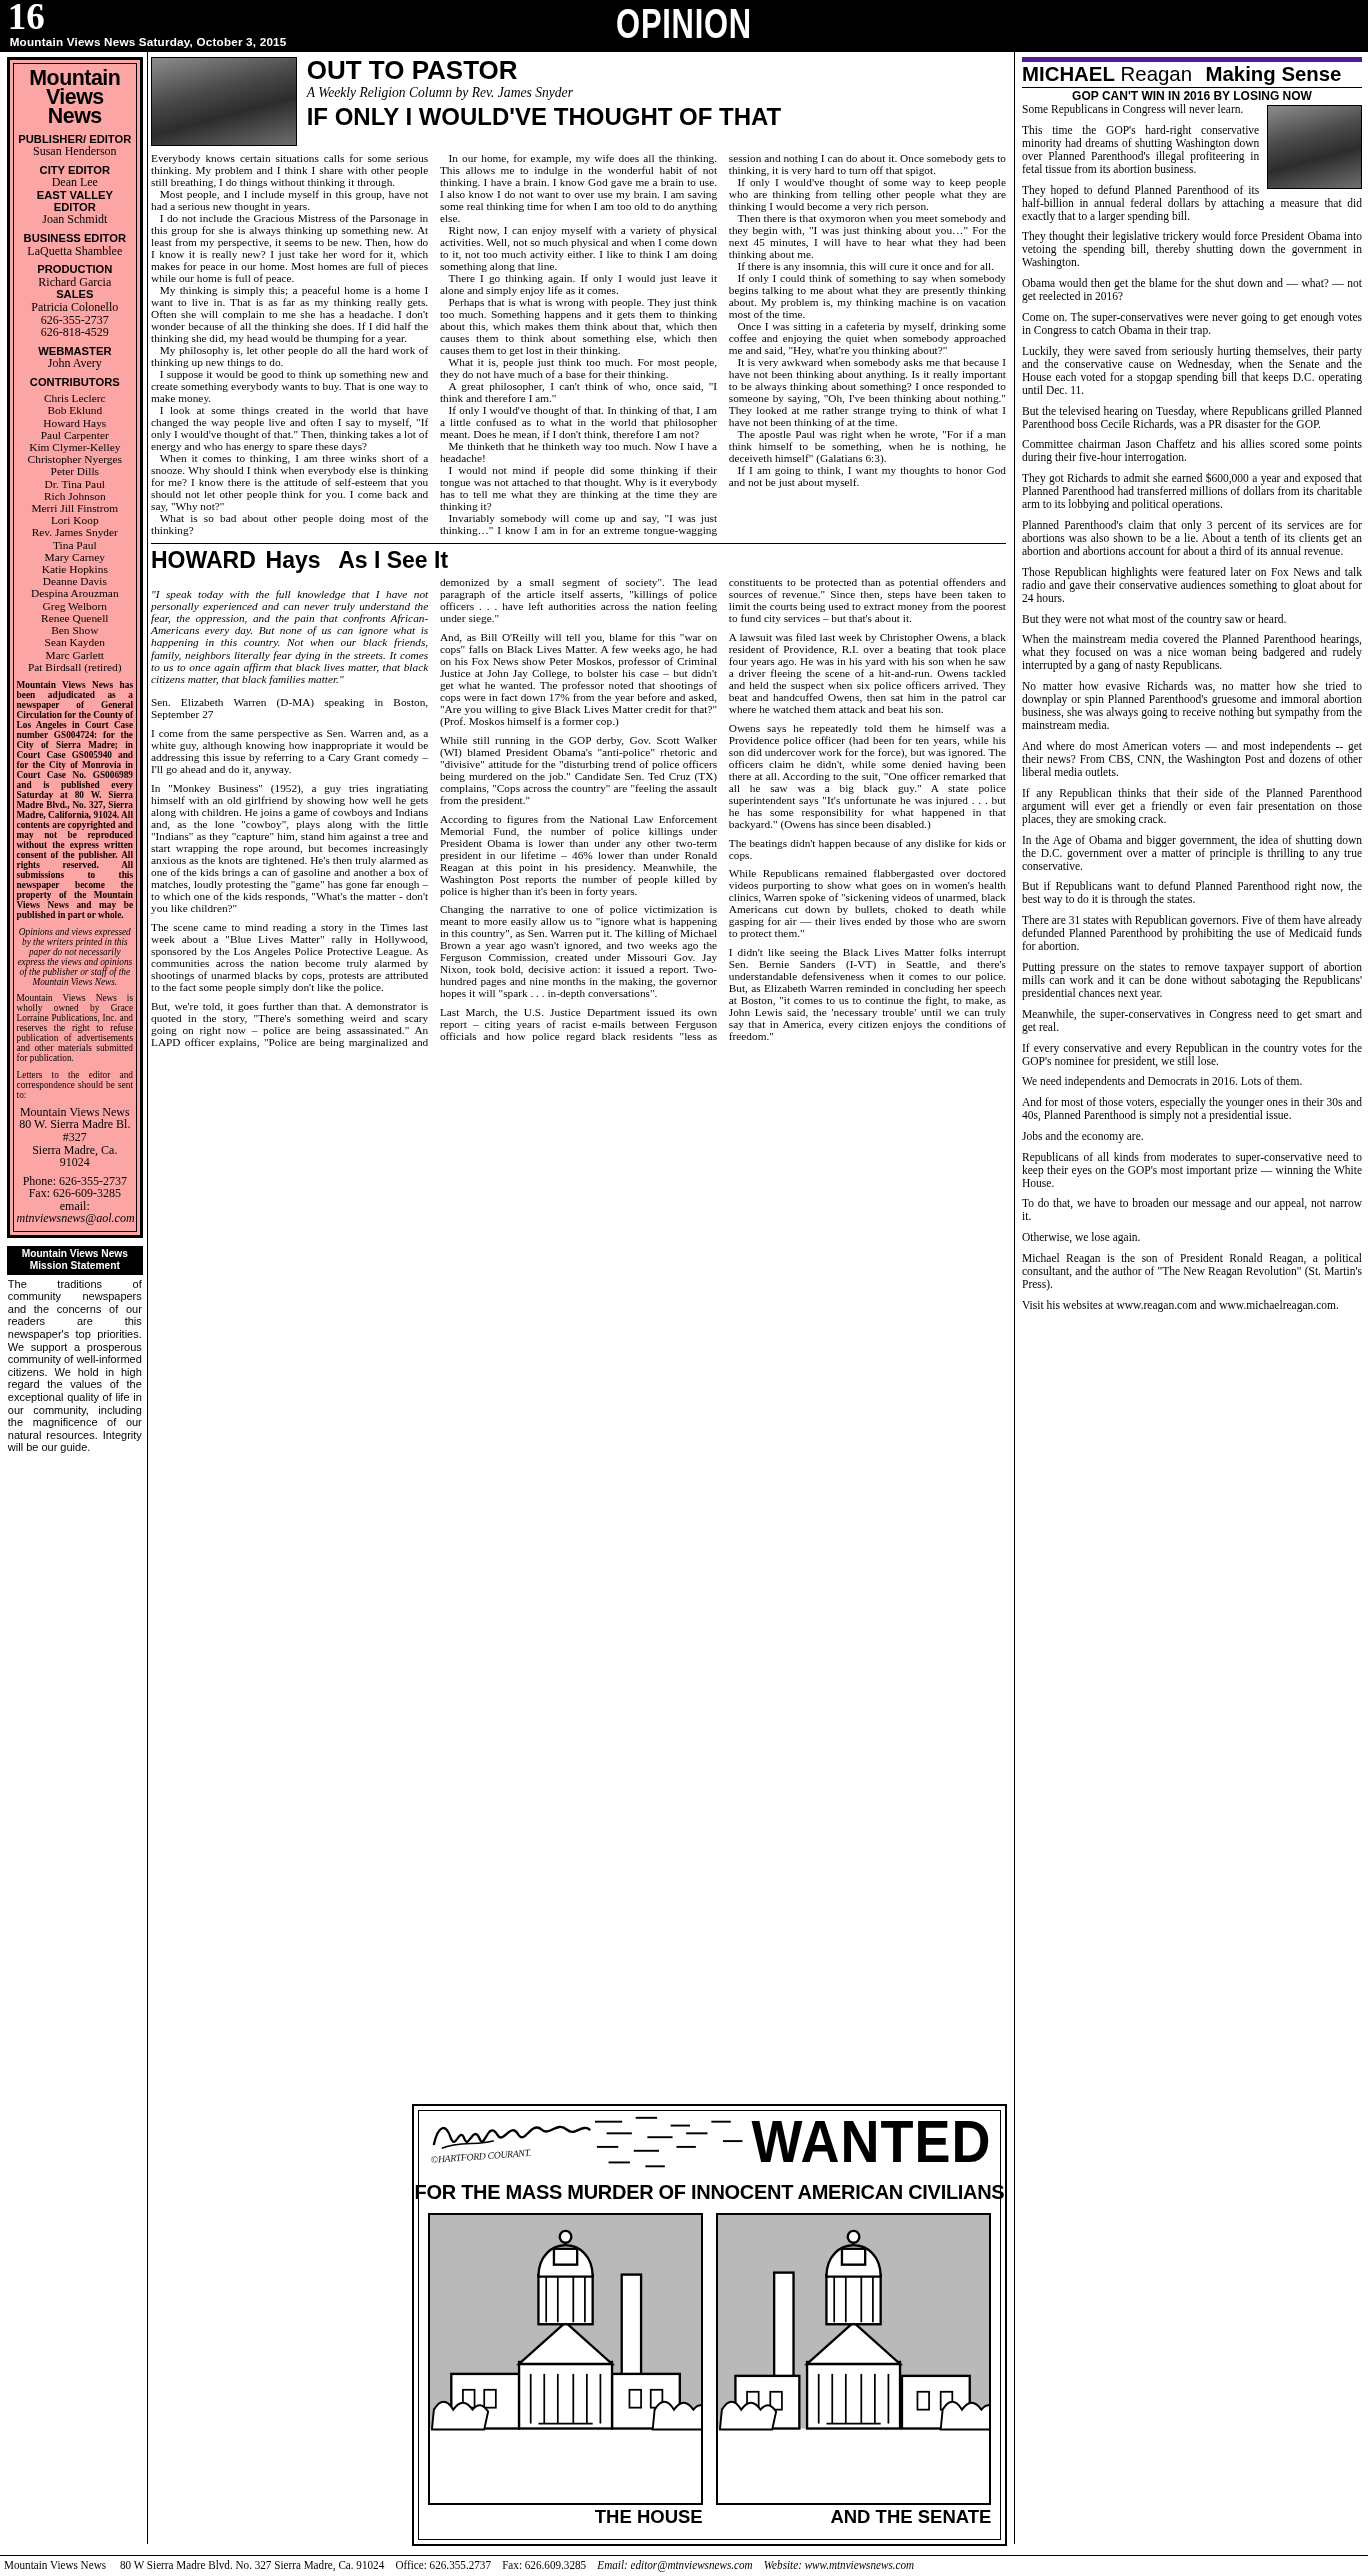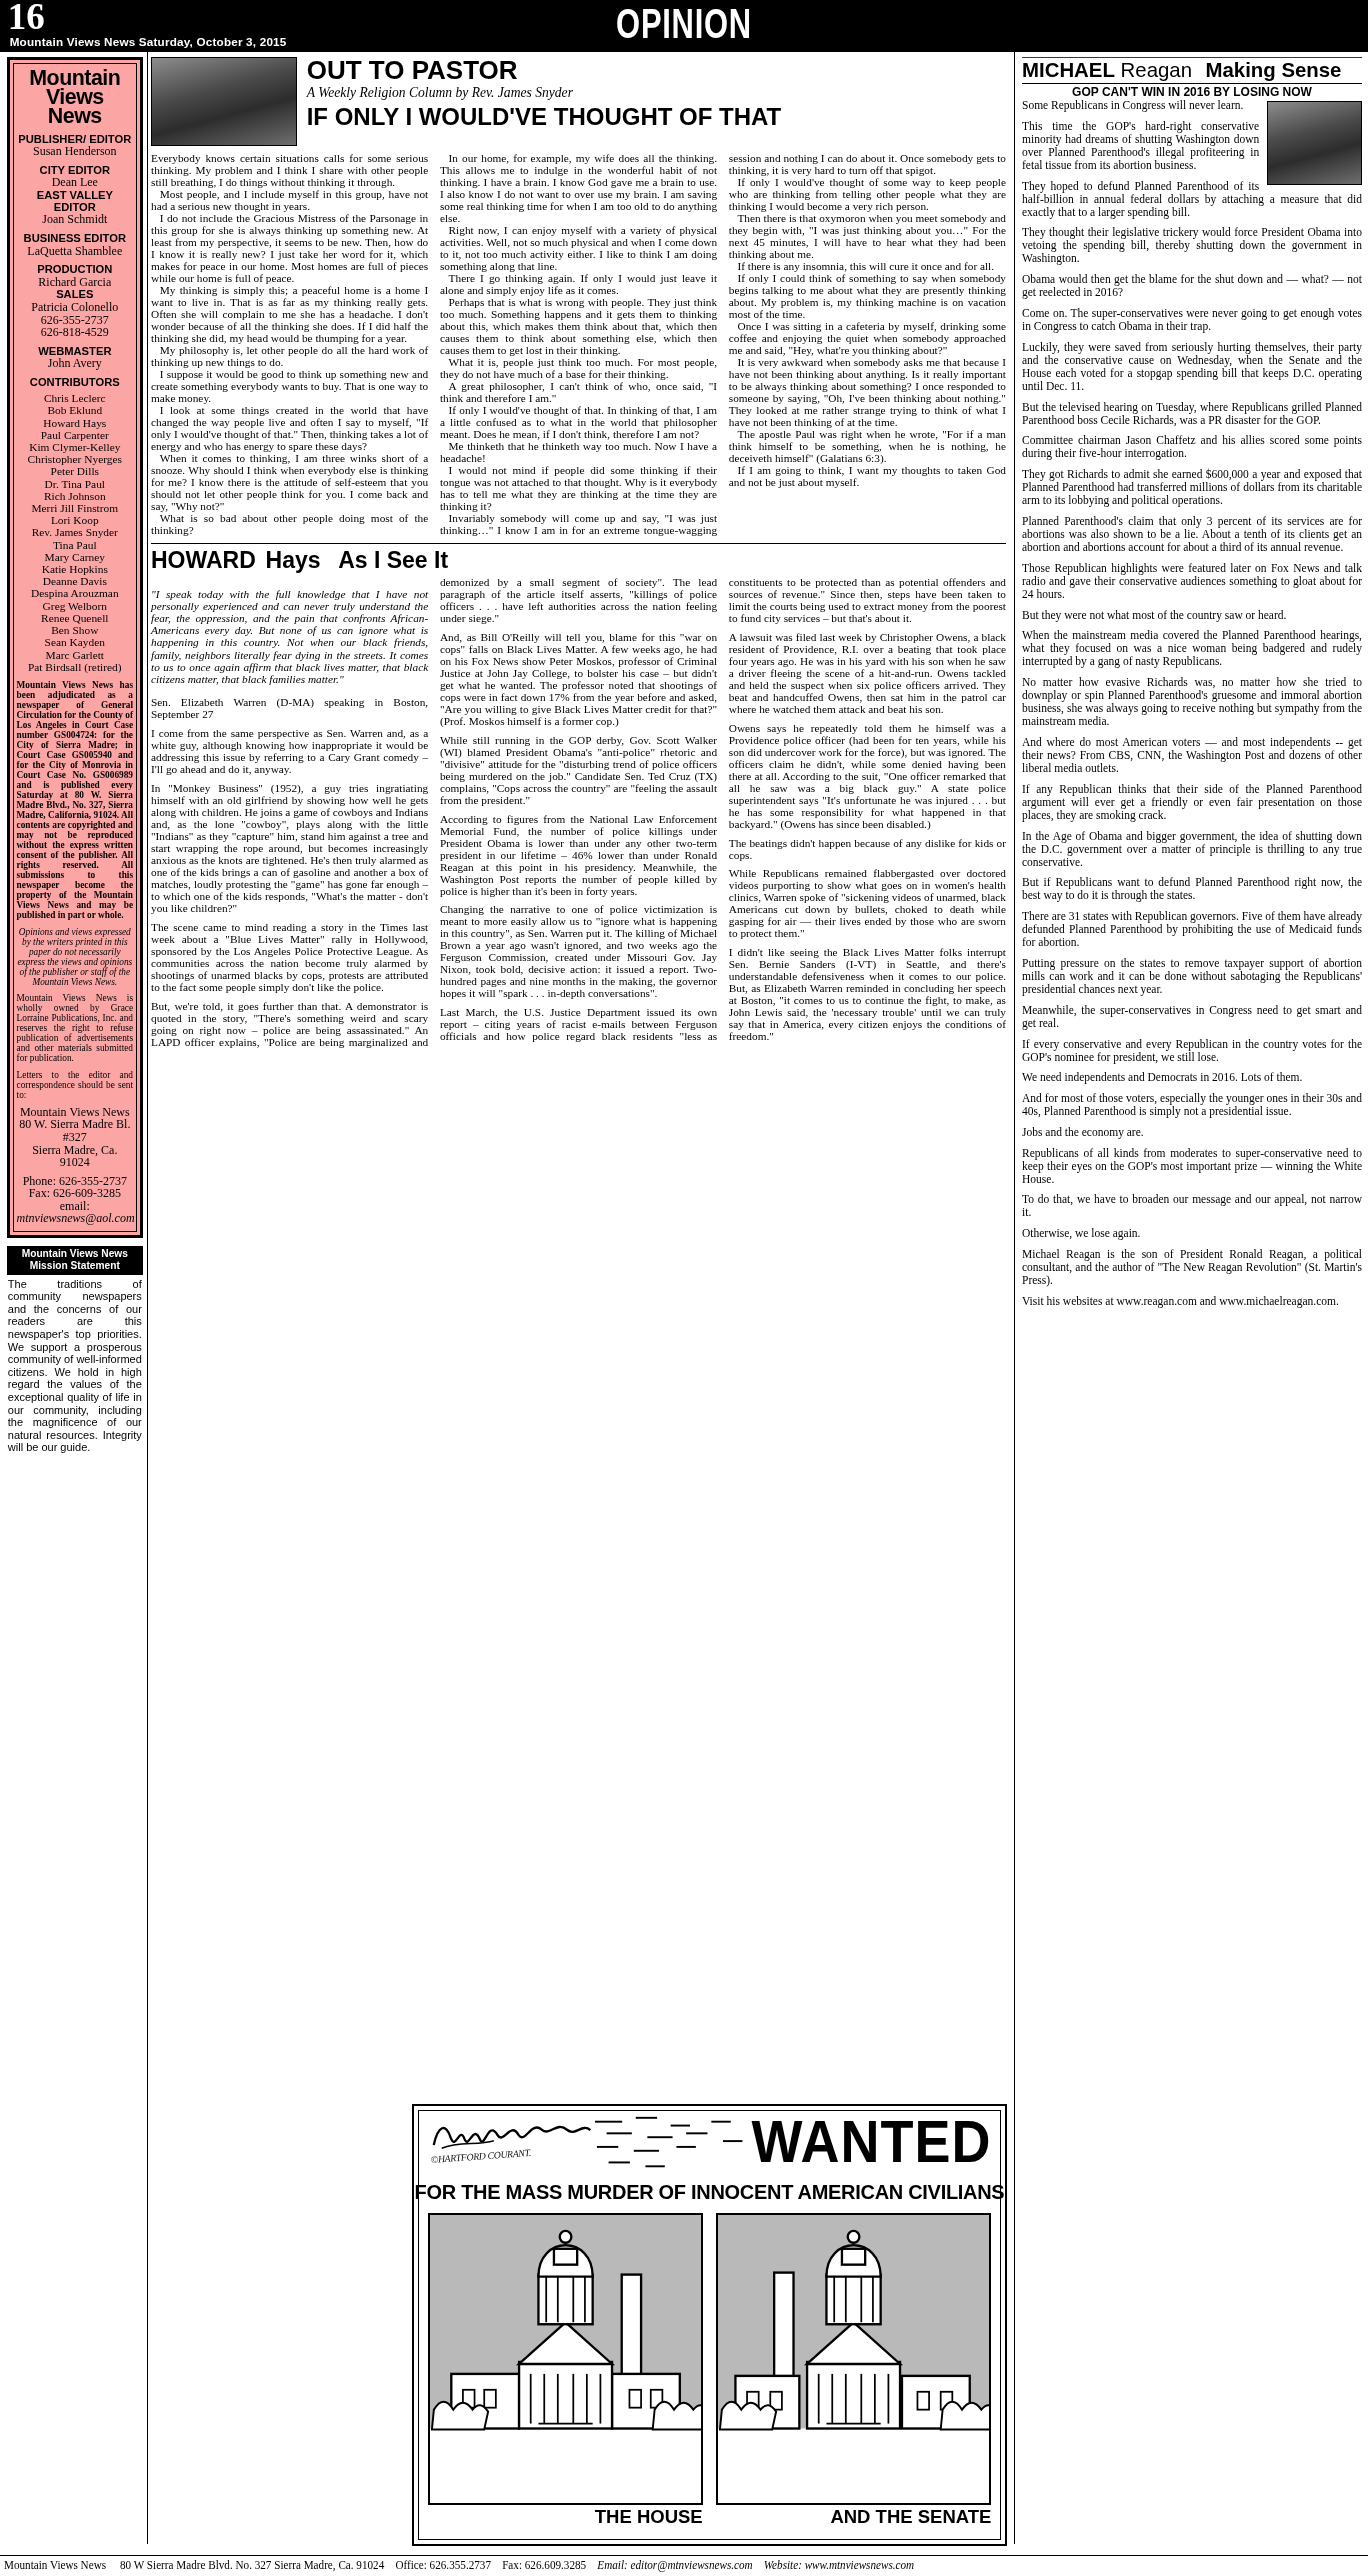--- a/index.html
+++ b/index.html
@@ -107,21 +107,21 @@
   .howard-h{
     font-family:"Liberation Sans", sans-serif;
     font-weight:700; font-size:23px; line-height:25px;
   }
   .pullquote{
     font-style:italic; font-size:11.3px; line-height:12.2px; text-align:justify;
   }
 
   
   .right{ position:absolute; left:1022px; top:4.9px; width:340px; }
-  .reaganbar{ border-top:1px solid #4c1d95; border-bottom:1px solid #000; padding:1px 0 1.9px; }
+  .reaganbar{ border-top:5px solid #4c1d95; border-bottom:1px solid #000; padding:1px 0 1.9px; }
   .reagan-h{
     font-family:"Liberation Sans", sans-serif; font-size:20.4px; line-height:22.3px;
   }
   .reagan-h b{ font-weight:700; }
   .reagan-kick{
     font-family:"Liberation Sans", sans-serif; font-weight:700;
     font-size:12px; line-height:13px; text-align:center; margin-top:1.9px;
   }
   .photo.p2{ width:95px; height:84px; float:right; margin:1.9px 0 2.9px 7.8px; }
   p.rbody{
@@ -311,21 +311,21 @@
         <p class="body">Me thinketh that he thinketh way too much. Now I have a headache!</p>
         <p class="body">I would not mind if people did some thinking if their tongue was not attached to that thought. Why is it everybody has to tell me what they are thinking at the time they are thinking it?</p>
         <p class="body">Invariably somebody will come up and say, "I was just thinking…" I know I am in for an extreme tongue-wagging session and nothing I can do about it. Once somebody gets to thinking, it is very hard to turn off that spigot.</p>
         <p class="body">If only I would've thought of some way to keep people who are thinking from telling other people what they are thinking I would become a very rich person.</p>
         <p class="body">Then there is that oxymoron when you meet somebody and they begin with, "I was just thinking about you…" For the next 45 minutes, I will have to hear what they had been thinking about me.</p>
         <p class="body">If there is any insomnia, this will cure it once and for all.</p>
         <p class="body">If only I could think of something to say when somebody begins talking to me about what they are presently thinking about. My problem is, my thinking machine is on vacation most of the time.</p>
         <p class="body">Once I was sitting in a cafeteria by myself, drinking some coffee and enjoying the quiet when somebody approached me and said, "Hey, what're you thinking about?"</p>
         <p class="body">It is very awkward when somebody asks me that because I have not been thinking about anything. Is it really important to be always thinking about something? I once responded to someone by saying, "Oh, I've been thinking about nothing." They looked at me rather strange trying to think of what I have not been thinking of at the time.</p>
         <p class="body">The apostle Paul was right when he wrote, "For if a man think himself to be something, when he is nothing, he deceiveth himself" (Galatians 6:3).</p>
-        <p class="body">If I am going to think, I want my thoughts to taken God and not be just about myself.</p>
+        <p class="body">If I am going to think, I want my thoughts to honor God and not be just about myself.</p>
       </div>
 
     <div class="rulefull" style="margin-top:7.8px"></div>
 
     <div style="margin-top:3.9px">
       <span class="howard-h">HOWARD</span>
       <span class="howard-h lt" style="margin-left:5.8px">Hays</span>
       <span class="howard-h" style="margin-left:13.6px">As I See It</span>
     </div>
 

